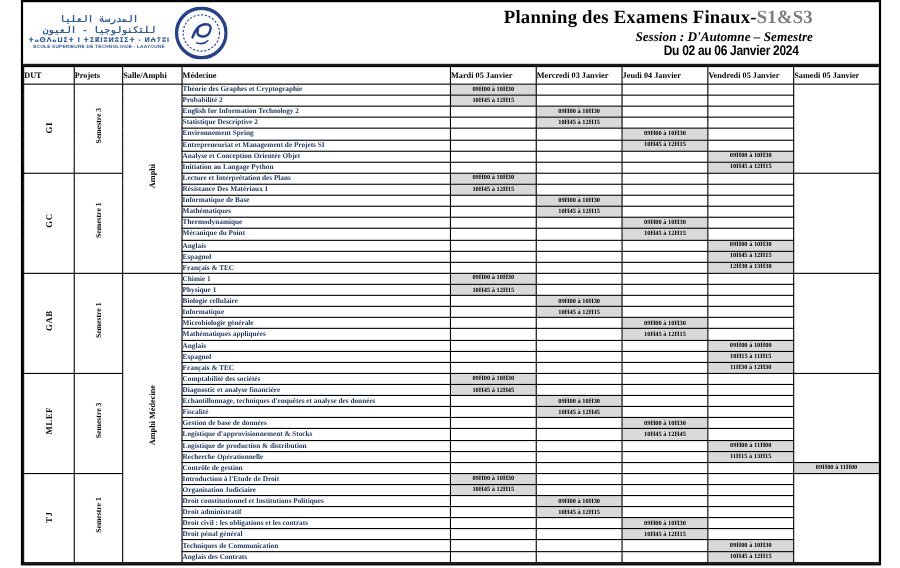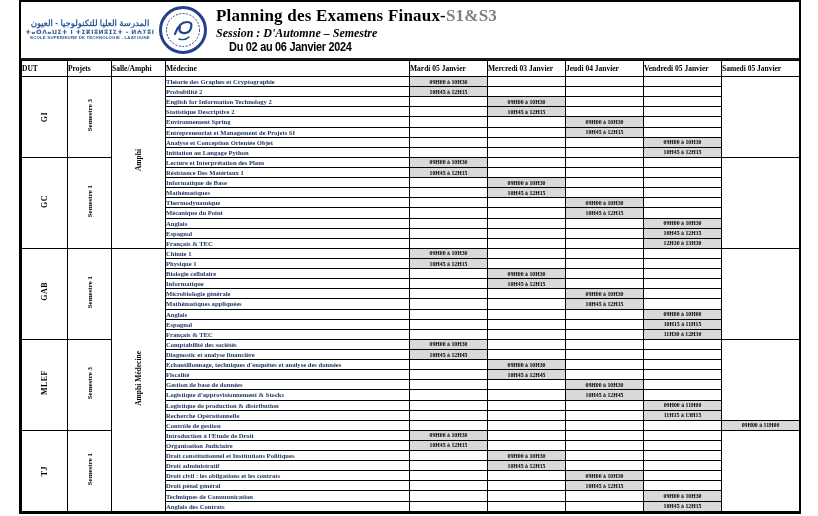--- a/index.html
+++ b/index.html
@@ -2,25 +2,25 @@
 <html><head>
 <meta charset="utf-8">
 <style>
   html,body{margin:0;padding:0;background:#fff;}
   body{width:818px;height:516px;overflow:hidden;font-family:"Liberation Serif","DejaVu Serif",serif;color:#000;}
   .doc{position:relative;width:778px;margin-left:19px;border:2px solid #000;background:#fff;}
   
   .hdr{display:flex;height:56px;border-bottom:2px solid #1a1a1a;align-items:center;}
   .logo-block{width:195px;display:flex;align-items:center;gap:4px;padding-left:4px;box-sizing:border-box;}
   .school-names{width:130px;text-align:center;color:#2e5a9e;line-height:1.15;}
-  .school-ar{font-family:Liberation Sans, sans-serif;font-size:8.5px;font-weight:bold;direction:rtl;}
+  .school-ar{font-family:Liberation Mono, monospace;font-size:8.5px;font-weight:bold;direction:rtl;}
   .school-tif{font-family:"DejaVu Sans",sans-serif;font-size:6px;font-weight:bold;letter-spacing:.5px;}
   .school-fr{font-family:"Liberation Sans","DejaVu Sans",sans-serif;font-size:4.3px;font-weight:bold;letter-spacing:.2px;}
   .seal{width:48px;height:48px;flex:0 0 auto;}
-  .titles{flex:1;text-align:left;line-height:1.05;padding-right:60px;}
+  .titles{flex:1;text-align:right;line-height:1.05;padding-right:60px;}
   .t1{font-size:17px;font-weight:bold;letter-spacing:.2px;}
   .t1 .suffix{color:#7f7f7f;font-weight:600;}
   .t2{font-size:12px;font-style:italic;margin-top:2px;}
   .t2 .sess{font-weight:bold;}
   .t2 .val{font-weight:bold;}
   .t3{font-family:"Liberation Sans","DejaVu Sans",sans-serif;font-size:11.5px;font-weight:bold;letter-spacing:-0.3px;margin-top:1px;transform:scale(.95,1.1);transform-origin:center;}
   
   table.sched{border-collapse:collapse;table-layout:fixed;width:778px;height:452px;}
   table.sched td,table.sched th{border:0.8px solid #000;padding:0;overflow:hidden;}
   col.c-dut{width:46px;} col.c-sem{width:44px;} col.c-salle{width:54px;}

